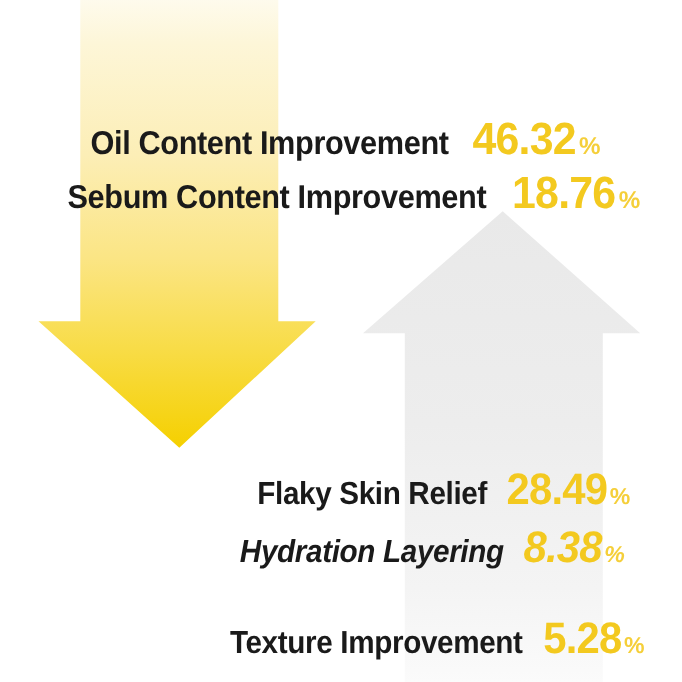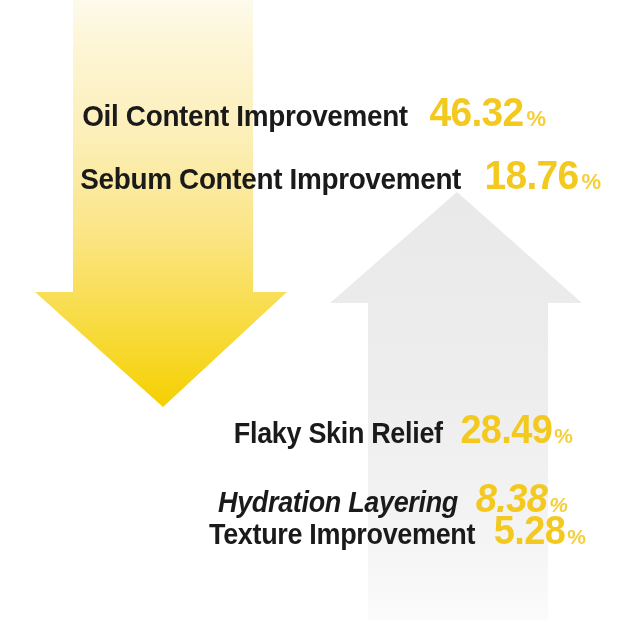--- a/index.html
+++ b/index.html
@@ -66,25 +66,25 @@
   
   .row-upper .metric-label { font-size: 30px; }
   .row-upper .metric-value { font-size: 41px; }
   .row-upper .metric-unit  { font-size: 22px; }
 
   
   .row-lower .metric-label { font-size: 29px; }
   .row-lower .metric-value { font-size: 40px; }
   .row-lower .metric-unit  { font-size: 21px; }
 
-  #row-0 { right: 74px; top: 92px; }
-  #row-1 { right: 19px; top: 155px; }
-  #row-2 { right: 47px; top: 409px; }
+  #row-0 { right: 74px; top: 106px; }
+  #row-1 { right: 38px; top: 155px; }
+  #row-2 { right: 47px; top: 425px; }
   #row-3 { right: 52px; top: 478px; font-style: italic; }
-  #row-4 { right: 34px; top: 510px; text-align: right; }
+  #row-4 { right: 34px; top: 561px; text-align: right; }
 </style>
 </head>
 <body>
 
 <div id="stage">
 
   <svg id="arrows" viewBox="0 0 620 620" width="620" height="620" aria-hidden="true">
     <defs>
       <linearGradient id="gradDown" x1="0" y1="0" x2="0" y2="1">
         <stop offset="0" stop-color="#fefbee"></stop>

